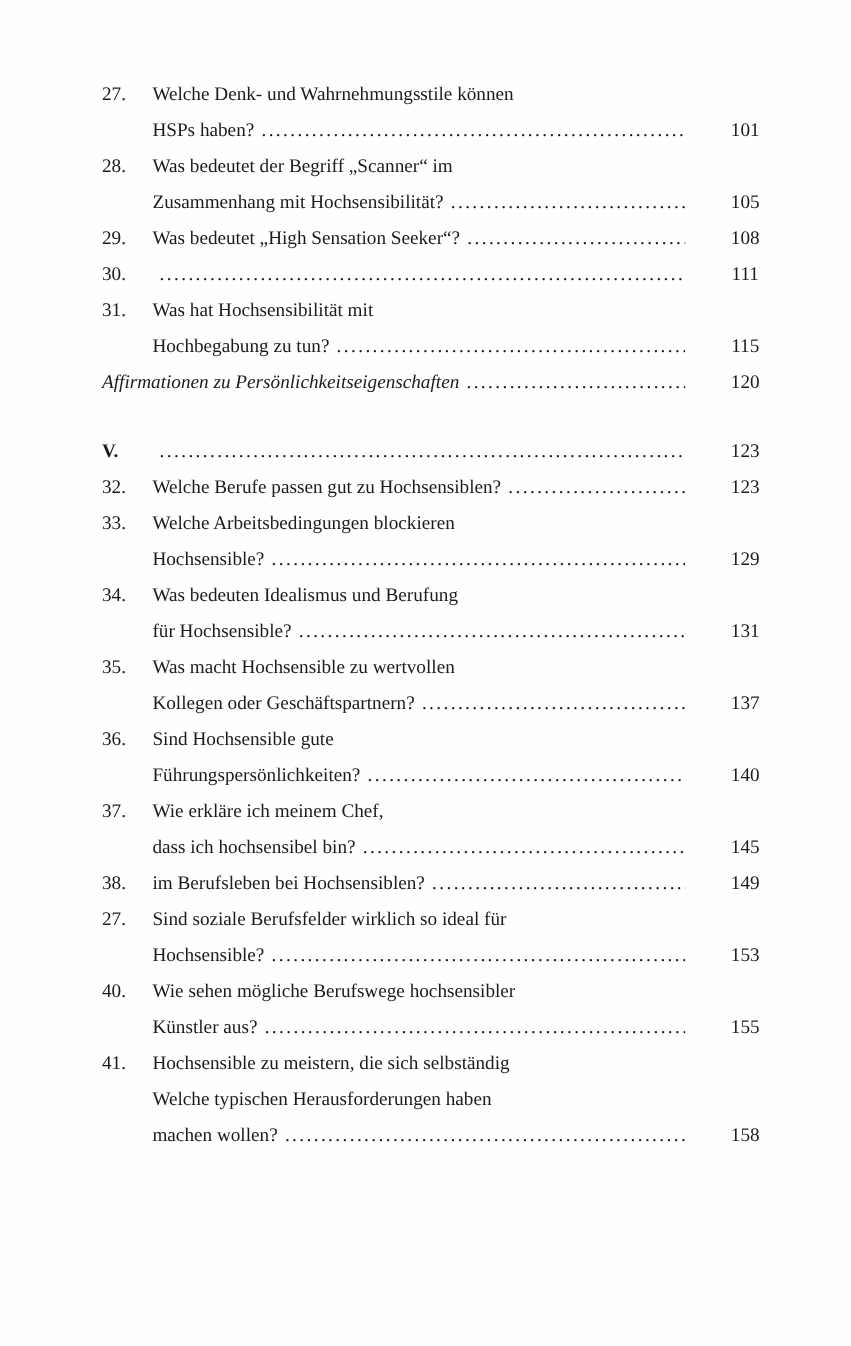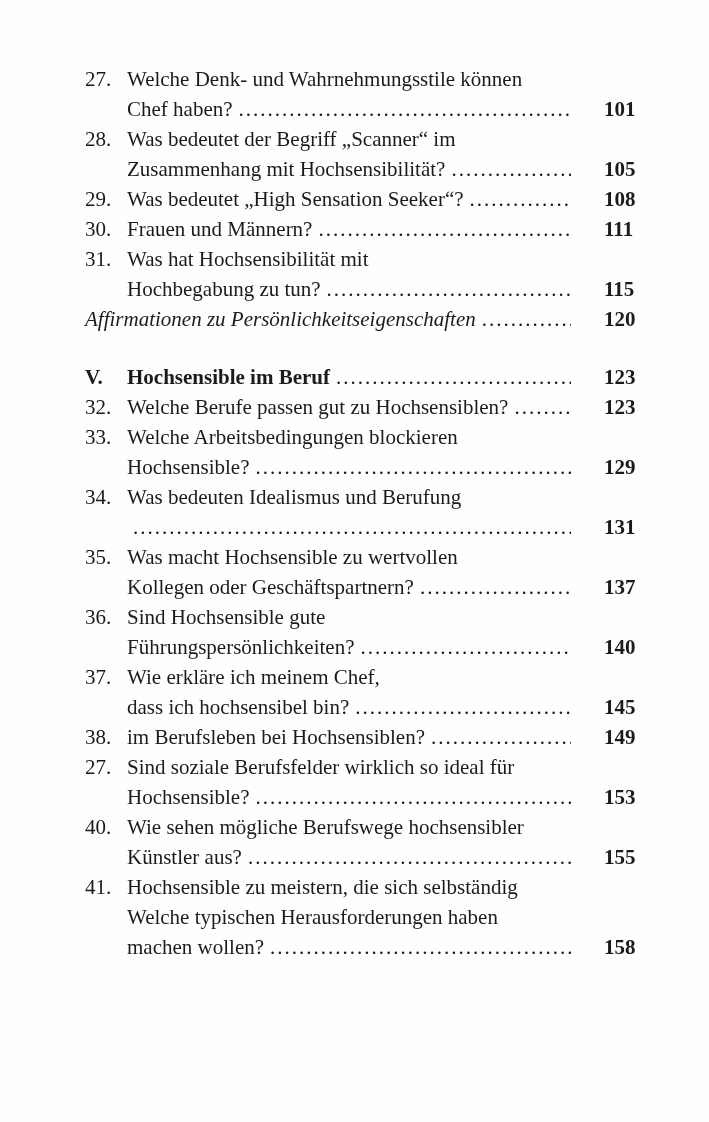--- a/index.html
+++ b/index.html
@@ -15,21 +15,21 @@
     background: #fefefd;
     overflow: hidden;
     font-family: "Liberation Serif", "DejaVu Serif", serif;
     color: #1b1b1b;
   }
   .toc {
     position: absolute;
     left: 85px;
     top: 64px;
     width: 553px;
-    font-size: 21px;
+    font-size: 16px;
     line-height: 30px;
   }
   .toc-entry {
     display: flex;
     align-items: flex-start;
   }
   .toc-entry.gap-before {
     margin-top: 28px;
   }
   .num {
@@ -56,23 +56,23 @@
     margin-left: 6px;
     margin-right: 5px;
     letter-spacing: 2px;
     font-style: normal;
     font-weight: normal;
     color: #1b1b1b;
   }
   .page-num {
     flex: none;
     min-width: 34px;
-    text-align: left;
+    text-align: center;
     font-style: normal;
-    font-weight: bold;
+    font-weight: normal;
     margin-left: 28px;
   }
   .style-italic {
     font-style: italic;
   }
   .style-section .num,
   .style-section .txt {
     font-weight: bold;
   }
 </style>
@@ -81,21 +81,21 @@
 
 <div class="page">
   <div class="toc" id="toc-list">
   <div class="toc-entry style-normal">
     <span class="num">27.</span>
     <div class="title">
           <div class="line">
             <span class="txt">Welche Denk- und Wahrnehmungsstile können</span>
           </div>
           <div class="line">
-            <span class="txt">Chef haben?</span>
+            <span class="txt">HSPs haben?</span>
             <span class="leader">......................................................................................................................................................</span>
             <span class="page-num">101</span>
           </div>
         </div>
   </div>
 
   <div class="toc-entry style-normal">
     <span class="num">28.</span>
     <div class="title">
           <div class="line">
@@ -117,21 +117,20 @@
             <span class="leader">......................................................................................................................................................</span>
             <span class="page-num">108</span>
           </div>
         </div>
   </div>
 
   <div class="toc-entry style-normal">
     <span class="num">30.</span>
     <div class="title">
           <div class="line">
-            <span class="txt">Frauen und Männern?</span>
             <span class="leader">......................................................................................................................................................</span>
             <span class="page-num">111</span>
           </div>
         </div>
   </div>
 
   <div class="toc-entry style-normal">
     <span class="num">31.</span>
     <div class="title">
           <div class="line">
@@ -153,21 +152,20 @@
             <span class="leader">......................................................................................................................................................</span>
             <span class="page-num">120</span>
           </div>
         </div>
   </div>
 
   <div class="toc-entry style-section gap-before">
     <span class="num">V.</span>
     <div class="title">
           <div class="line">
-            <span class="txt">Hochsensible im Beruf</span>
             <span class="leader">......................................................................................................................................................</span>
             <span class="page-num">123</span>
           </div>
         </div>
   </div>
 
   <div class="toc-entry style-normal">
     <span class="num">32.</span>
     <div class="title">
           <div class="line">
@@ -192,20 +190,21 @@
         </div>
   </div>
 
   <div class="toc-entry style-normal">
     <span class="num">34.</span>
     <div class="title">
           <div class="line">
             <span class="txt">Was bedeuten Idealismus und Berufung</span>
           </div>
           <div class="line">
+            <span class="txt">für Hochsensible?</span>
             <span class="leader">......................................................................................................................................................</span>
             <span class="page-num">131</span>
           </div>
         </div>
   </div>
 
   <div class="toc-entry style-normal">
     <span class="num">35.</span>
     <div class="title">
           <div class="line">

